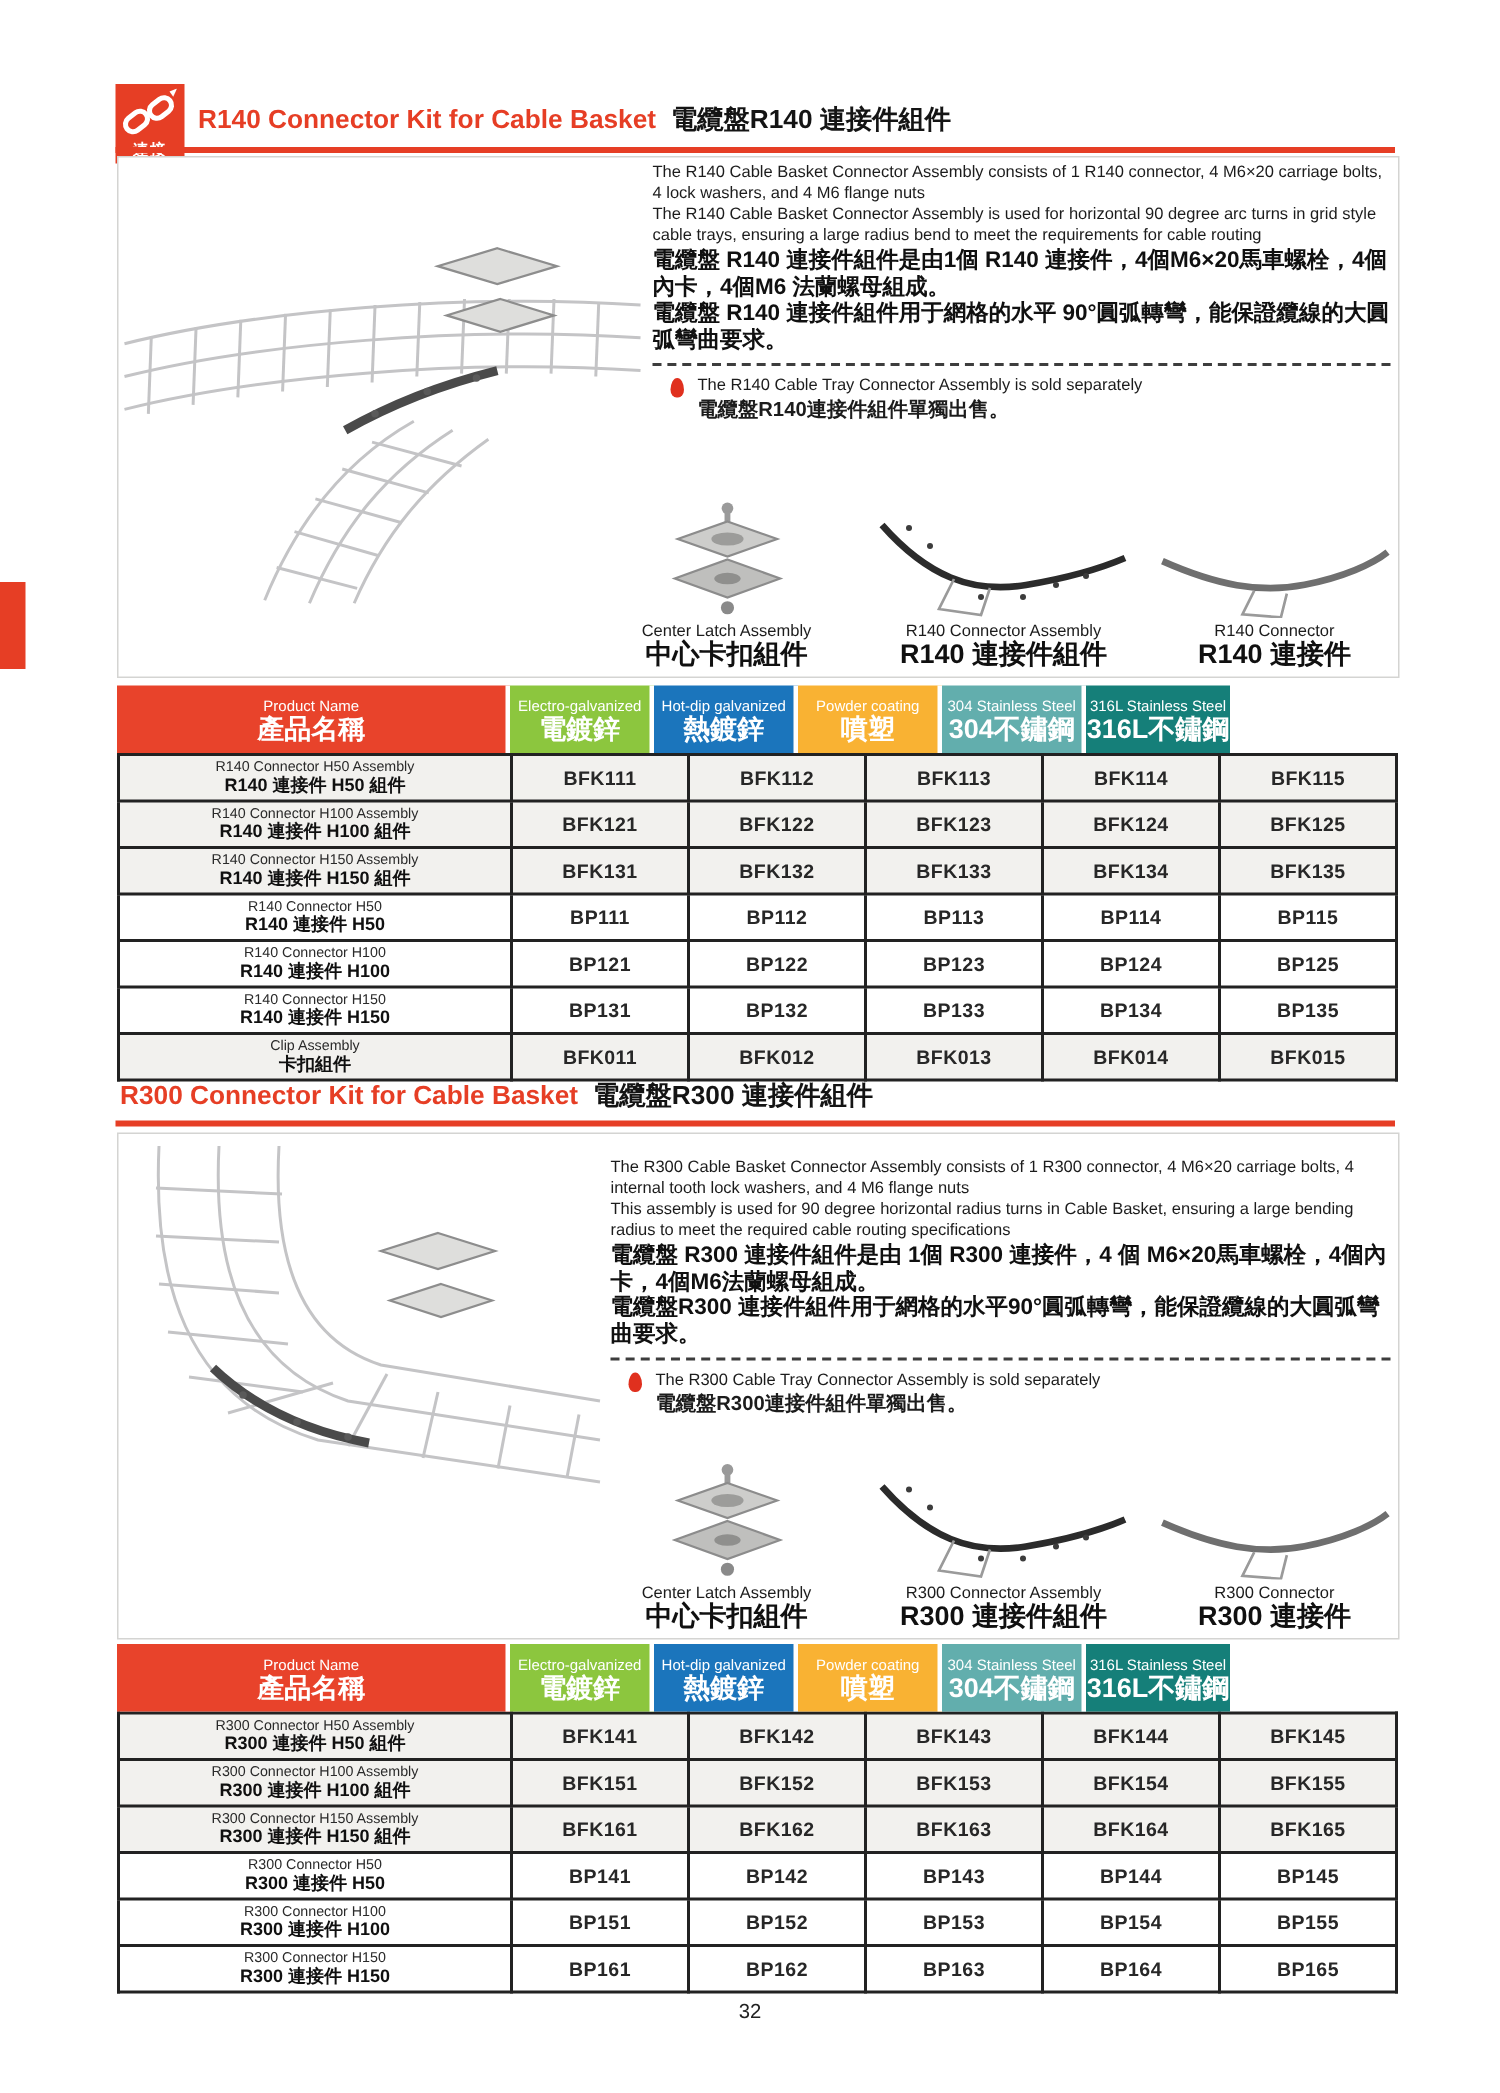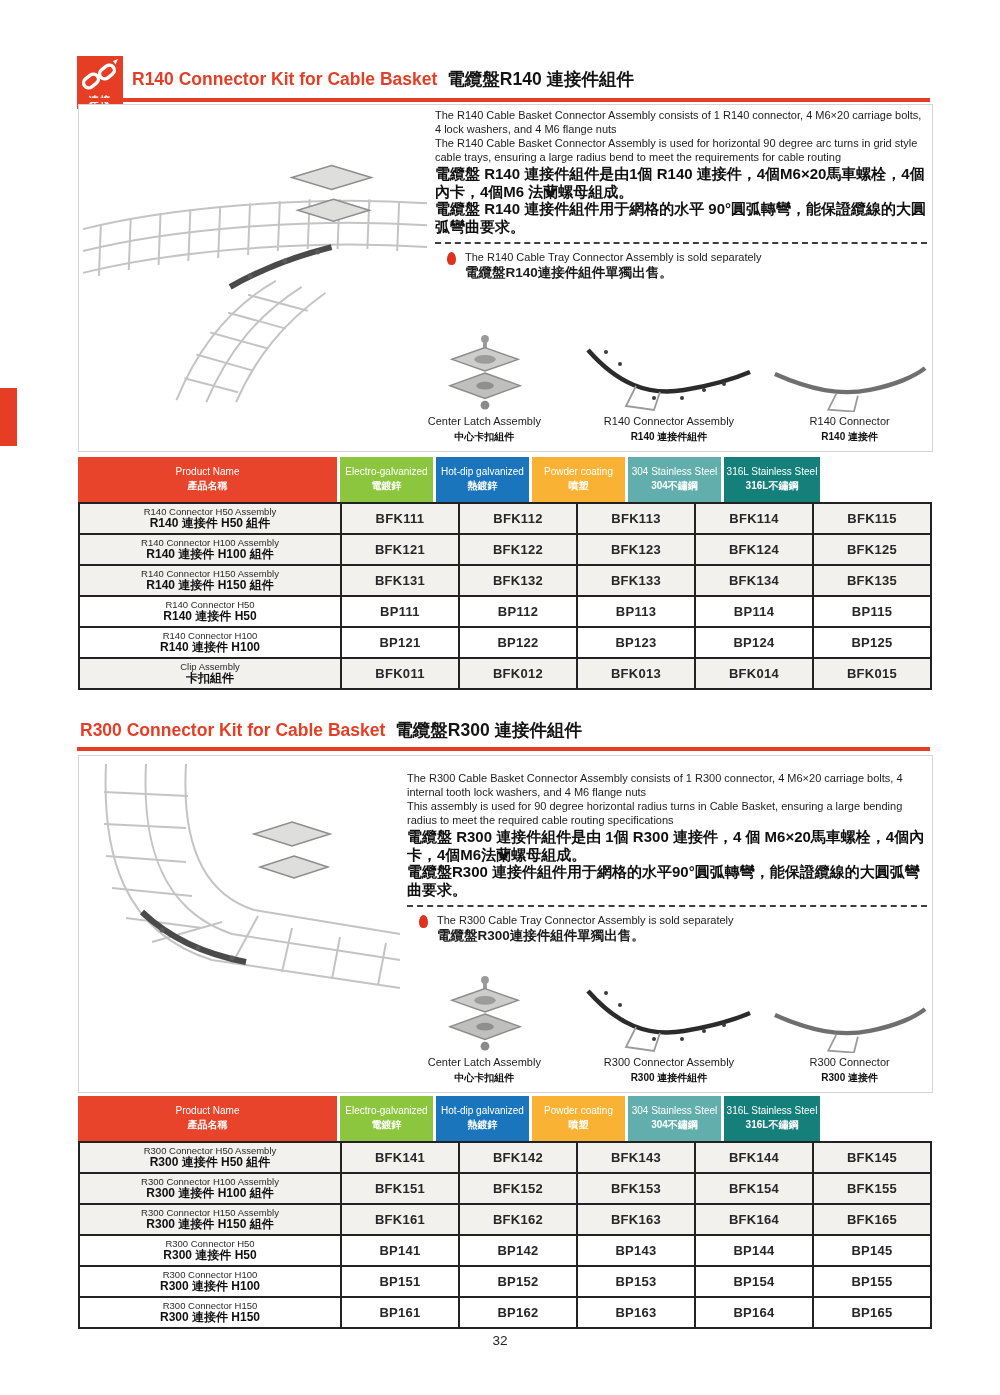--- a/index.html
+++ b/index.html
@@ -26,31 +26,31 @@
   .note{display:flex;gap:9px;align-items:flex-start;padding-left:12px;}
   .note-bullet{flex:0 0 auto;width:9px;height:13px;margin-top:2px;background:#e0301e;
                border-radius:50% 50% 45% 45% / 60% 60% 40% 40%;}
   .note-en{font-size:11px;line-height:14px;margin:0;}
   .note-cn{font-size:13.5px;line-height:17px;font-weight:bold;margin:0;}
 
   
   .figs{display:flex;align-items:flex-end;gap:8px;}
   .fig{display:flex;flex-direction:column;align-items:center;justify-content:flex-end;}
   .fig-cap-en{font-size:11px;line-height:13px;color:#1c1c1c;margin-top:3px;}
-  .fig-cap-cn{font-size:10px;line-height:17px;font-weight:bold;color:#101010;}
+  .fig-cap-cn{font-size:18px;line-height:17px;font-weight:bold;color:#101010;}
 
   
   .tblwrap{width:852px;}
   .tbl-head{display:flex;}
   .th{box-sizing:border-box;width:96px;height:45px;display:flex;flex-direction:column;
       justify-content:center;align-items:center;color:#fff;border-right:3px solid #fff;}
   .th:first-child{width:262px;}
   .th:last-child{border-right:none;}
   .th-en{font-size:10px;font-weight:normal;line-height:12px;}
-  .th-cn{font-size:10px;font-weight:bold;line-height:14px;margin-top:1px;}
+  .th-cn{font-size:18px;font-weight:bold;line-height:14px;margin-top:1px;}
   table.tbl-body{border-collapse:collapse;table-layout:fixed;width:852px;}
   .tbl-body td{border:2px solid #222;text-align:center;vertical-align:middle;padding:1px 2px;background:#fff;}
   .tbl-body tr{height:31px;}
   .tbl-body tr.shaded td{background:#f2f1ee;}
   .pn-en{display:block;font-size:9.5px;line-height:10.5px;color:#2a2a2a;}
   .pn-cn{display:block;font-size:12px;line-height:13.5px;font-weight:bold;color:#101010;}
   td.code{font-size:13px;font-weight:bold;color:#272727;letter-spacing:.3px;}
 
   .page-num{left:0;right:0;top:1333px;text-align:center;font-size:13.5px;color:#222;}
   .side-tab{left:0;top:388px;width:17px;height:58px;background:#e63e25;}
@@ -258,20 +258,31 @@
             <td>
               <span class="pn-en">R140 Connector H100</span>
               <span class="pn-cn">R140 連接件 H100</span>
             </td>
             <td class="code">BP121</td>
             <td class="code">BP122</td>
             <td class="code">BP123</td>
             <td class="code">BP124</td>
             <td class="code">BP125</td>
           </tr>
+          <tr>
+            <td>
+              <span class="pn-en">R140 Connector H150</span>
+              <span class="pn-cn">R140 連接件 H150</span>
+            </td>
+            <td class="code">BP131</td>
+            <td class="code">BP132</td>
+            <td class="code">BP133</td>
+            <td class="code">BP134</td>
+            <td class="code">BP135</td>
+          </tr>
           <tr class="shaded">
             <td>
               <span class="pn-en">Clip Assembly</span>
               <span class="pn-cn">卡扣組件</span>
             </td>
             <td class="code">BFK011</td>
             <td class="code">BFK012</td>
             <td class="code">BFK013</td>
             <td class="code">BFK014</td>
             <td class="code">BFK015</td>

